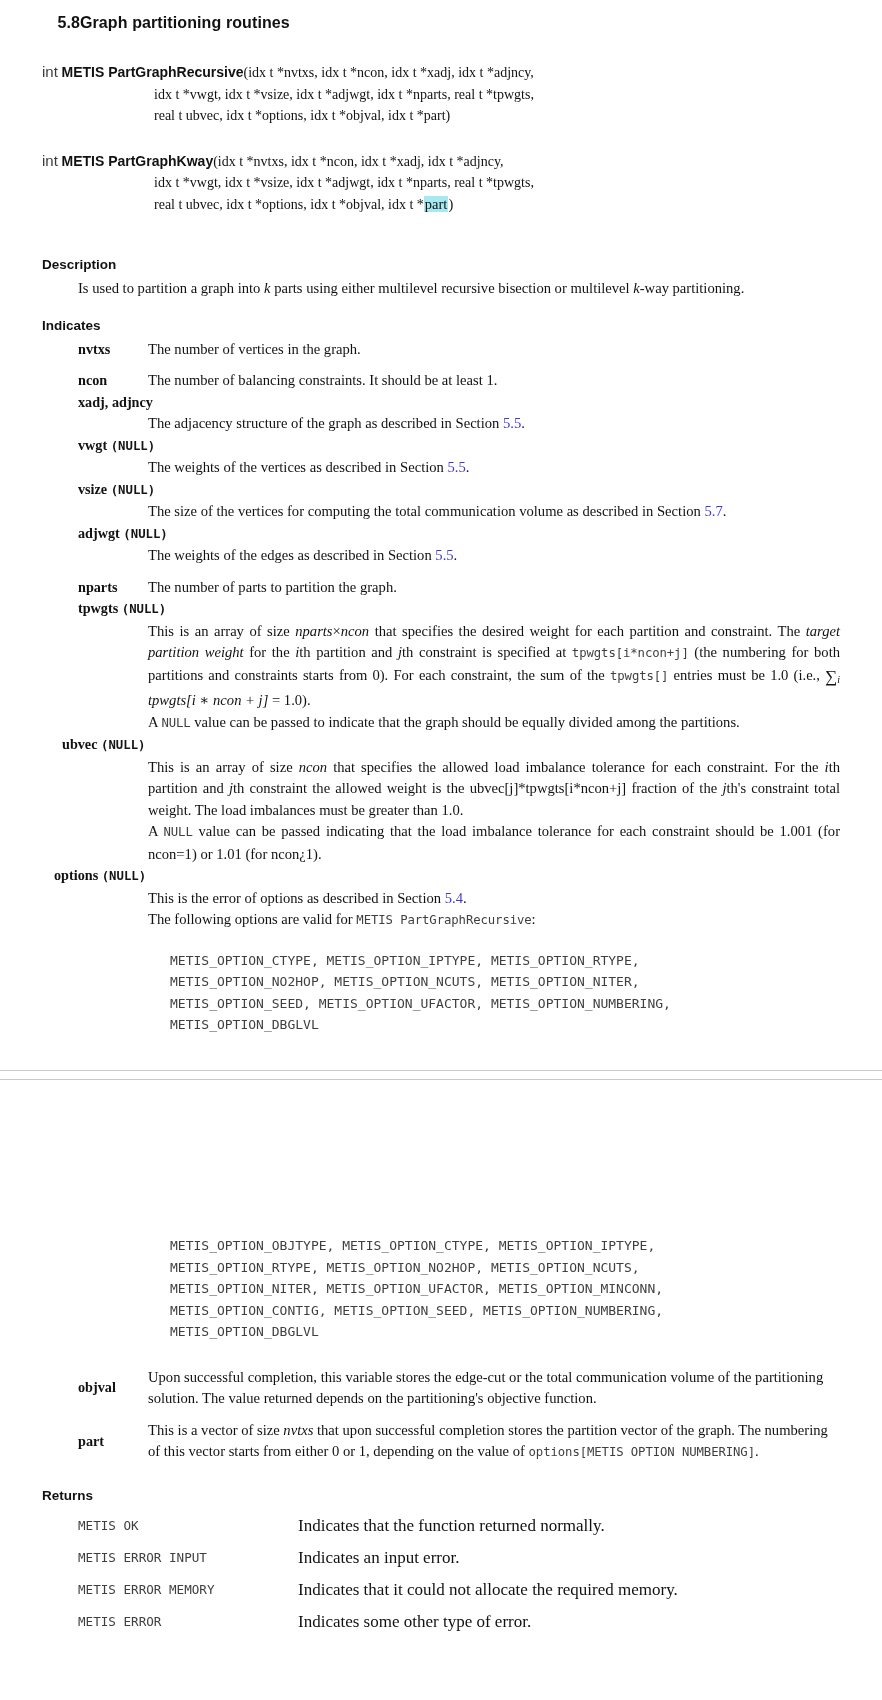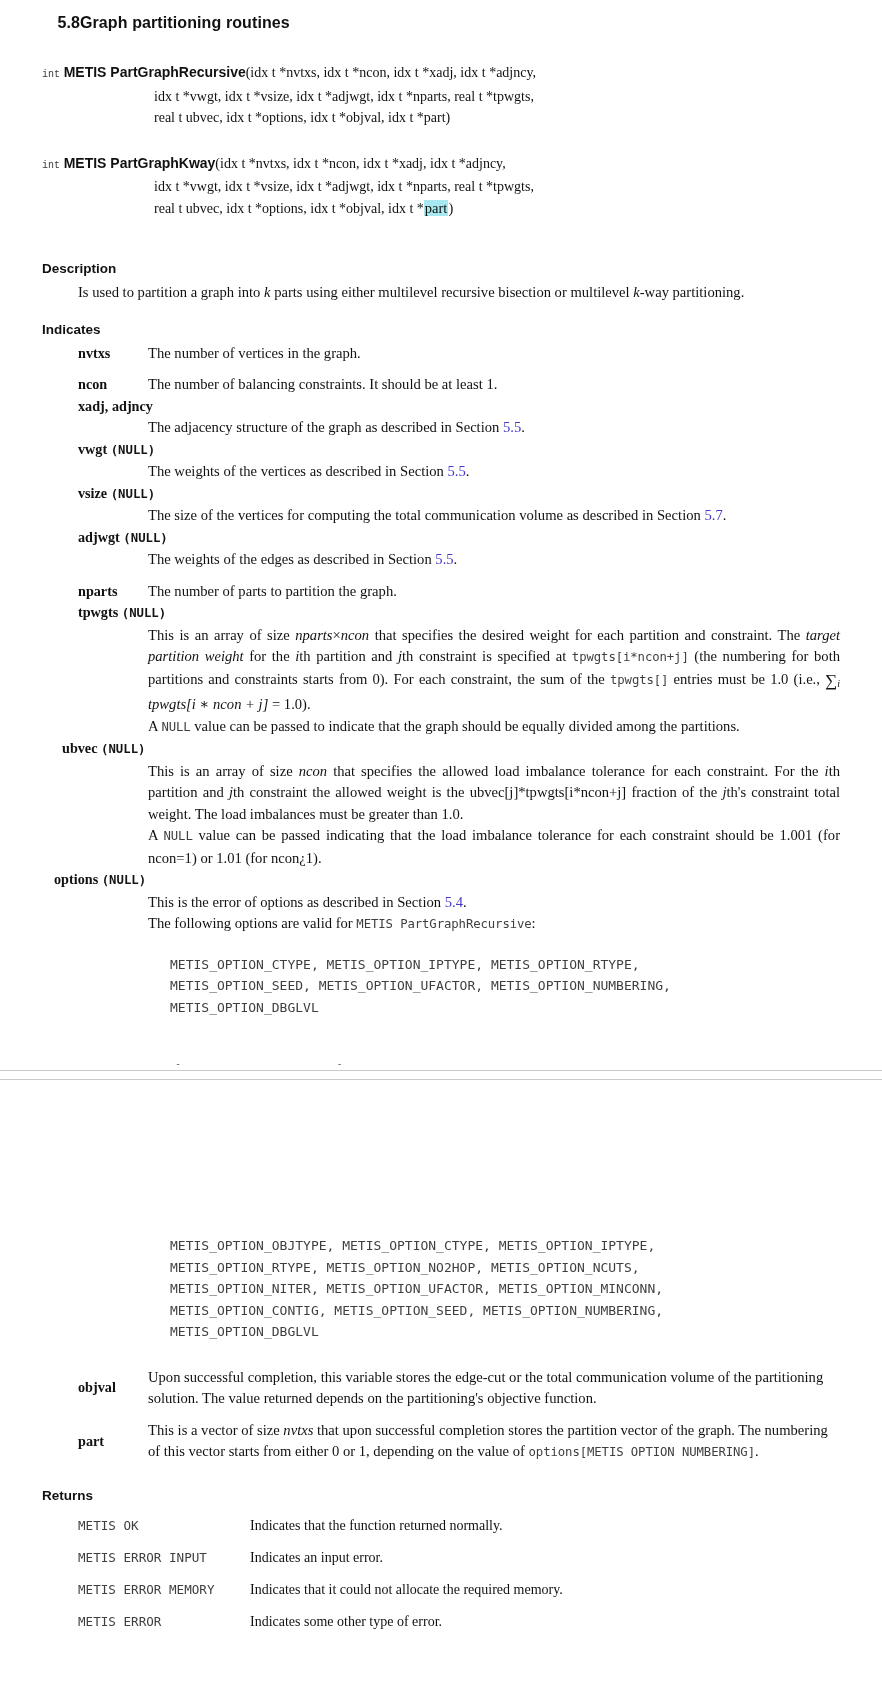--- a/index.html
+++ b/index.html
@@ -59,22 +59,22 @@
   }
 
   
   .proto {
     padding-left: 42px;
     font-size: 14.5px;
     line-height: 20.5px;
     white-space: nowrap;
   }
   .proto .kw {
-    font-family: Liberation Mono, monospace;
-    font-size: 10px;
+    font-family: Liberation Sans, sans-serif;
+    font-size: 15px;
     color: #3b3b3b;
   }
   .proto .fname {
     font-family: "Liberation Sans", "DejaVu Sans", sans-serif;
     font-weight: bold;
     font-size: 14px;
   }
   .proto .arg { font-size: 14px; }
   .proto .cont { padding-left: 112px; }
   .sel {
@@ -154,22 +154,23 @@
   }
   .ret-row .rname {
     font-family: "DejaVu Sans Mono", "Liberation Mono", monospace;
     font-size: 12.6px;
     color: #3f3f3f;
     width: 172px;
     flex: 0 0 172px;
     line-height: 19px;
   }
   .ret-row .rdesc {
-    font-size: 14px;
+    font-size: 17px;
     line-height: 19px;
+    margin-left: 48px;
   }
 
   .pageno {
     text-align: center;
     font-size: 13.5px;
     padding-top: 26px;
   }
 
   .sp6  { height: 6px; }
   .sp10 { height: 10px; }
@@ -259,21 +260,21 @@
 
   <div class="pname-wide out"><span>ubvec</span> <span class="mono-b">(NULL)</span></div>
   <div class="para indent2"><span>This is an array of size </span><span class="it">ncon</span><span> that specifies the allowed load imbalance tolerance for each constraint. For the </span><span class="it">i</span><span>th partition and </span><span class="it">j</span><span>th constraint the allowed weight is the ubvec[j]*tpwgts[i*ncon+j] fraction of the </span><span class="it">j</span><span>th's constraint total weight. The load imbalances must be greater than 1.0.</span></div>
   <div class="para indent2"><span>A </span><span class="mono">NULL</span><span> value can be passed indicating that the load imbalance tolerance for each constraint should be 1.001 (for ncon=1) or 1.01 (for ncon¿1).</span></div>
 
   <div class="pname-wide out2"><span>options</span> <span class="mono-b">(NULL)</span></div>
   <div class="para indent2"><span>This is the error of options as described in Section </span><span class="lnk">5.4</span><span>.</span></div>
   <div class="para indent2"><span>The following options are valid for </span><span class="mono">METIS PartGraphRecursive</span><span>:</span></div>
 
   <div class="sp18"></div>
-  <div class="optlist"><div>METIS_OPTION_CTYPE, METIS_OPTION_IPTYPE, METIS_OPTION_RTYPE,</div><div>METIS_OPTION_SEED, METIS_OPTION_UFACTOR, METIS_OPTION_NUMBERING,</div><div>METIS_OPTION_DBGLVL</div></div>
+  <div class="optlist"><div>METIS_OPTION_CTYPE, METIS_OPTION_IPTYPE, METIS_OPTION_RTYPE,</div><div>METIS_OPTION_NO2HOP, METIS_OPTION_NCUTS, METIS_OPTION_NITER,</div><div>METIS_OPTION_SEED, METIS_OPTION_UFACTOR, METIS_OPTION_NUMBERING,</div><div>METIS_OPTION_DBGLVL</div></div>
 
   <div class="sp42"></div>
   <div class="para indent2"><span>The following options are valid for </span><span class="mono">METIS PartGraphKway</span><span>:</span></div>
 
   <div class="pageno">26</div>
 </div>
 
 <div class="page-gap">
   <div class="rule top"></div>
   <div class="rule bot"></div>

